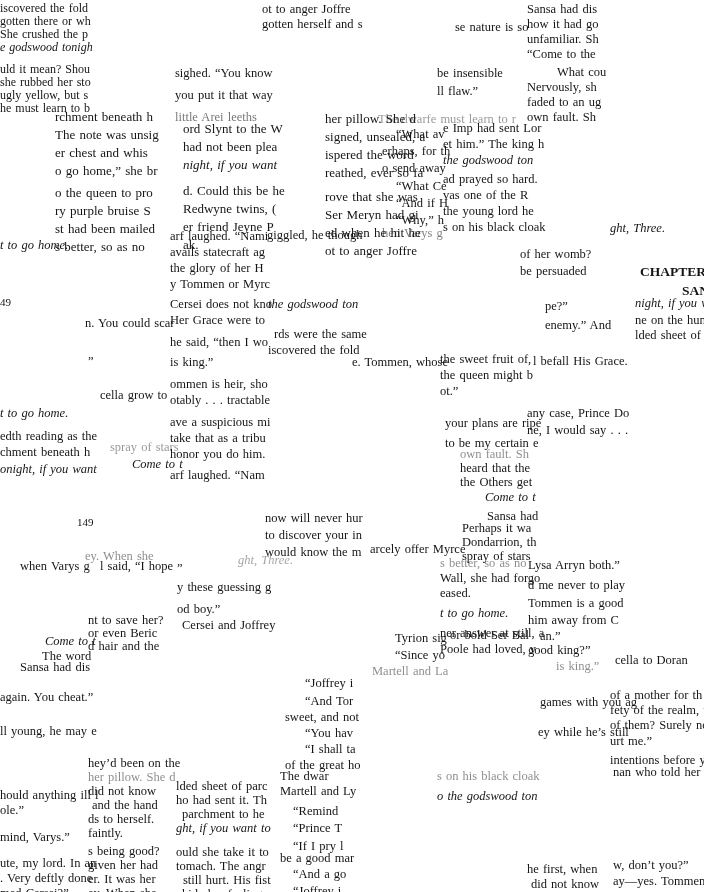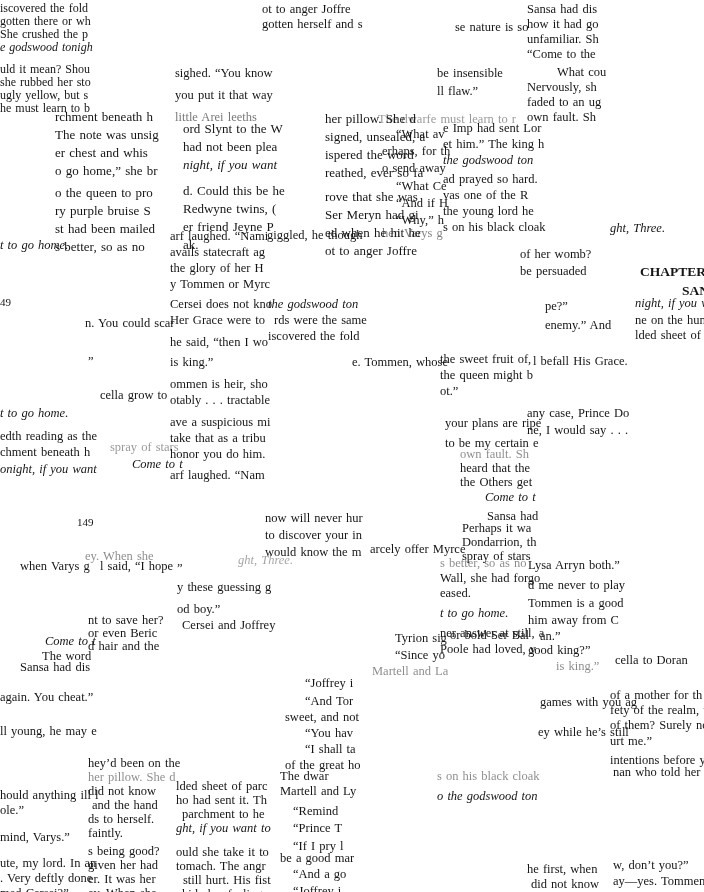--- a/index.html
+++ b/index.html
@@ -141,21 +141,21 @@
       <div class="ln" style="margin-top: 6px;">ave a suspicious mi</div>
       <div class="ln">take that as a tribu</div>
       <div class="ln">honor you do him.</div>
       <div class="ln" style="margin-top: 5px;">arf laughed. “Nam</div>
     </div>
     <div class="fragment" style="left: 267px; top: 228px; line-height: 15px;">
       <div class="ln">giggled, he though</div>
     </div>
     <div class="fragment" style="left: 268px; top: 296px; line-height: 16px;">
       <div class="ln italic">the godswood ton</div>
-      <div class="ln" style="margin-top: 0; margin-left: 6px;">rds were the same</div>
+      <div class="ln" style="margin-top: 14px; margin-left: 6px;">rds were the same</div>
       <div class="ln">iscovered the fold</div>
     </div>
     <div class="fragment" style="left: 0px; top: 238px; line-height: 15px;">
       <div class="ln italic">t to go home.</div>
     </div>
     <div class="fragment" style="left: 0px; top: 295px; line-height: 15px; font-size: 11px;">
       <div class="ln">49</div>
     </div>
     <div class="fragment" style="left: 85px; top: 316px; line-height: 15px;">
       <div class="ln">n. You could scar</div>

